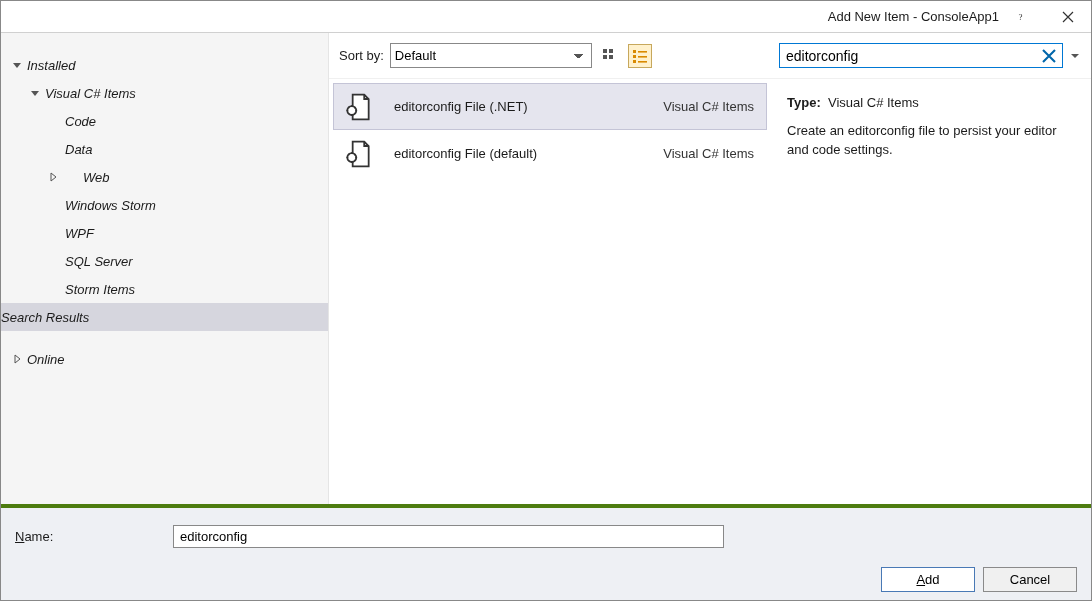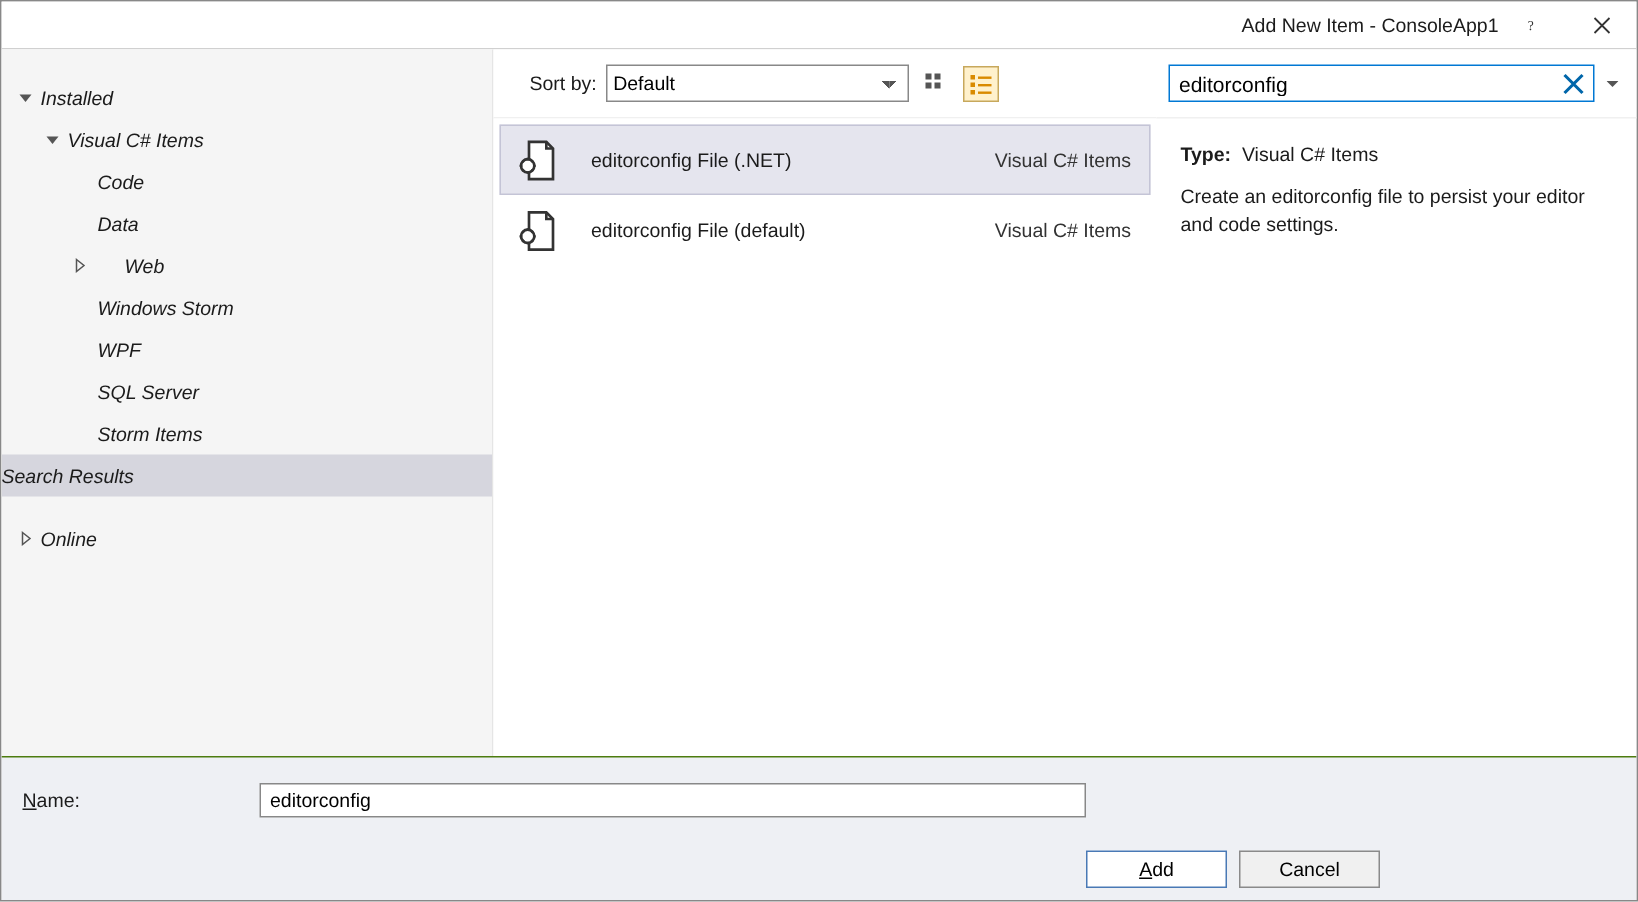--- a/index.html
+++ b/index.html
@@ -23,21 +23,21 @@
   .expander svg { width:10px; height:10px; }
   .pad0 { padding-left:10px; }
   .pad1 { padding-left:28px; }
   .pad2 { padding-left:46px;gap:20px; }
   .pad2x { padding-left:64px; }
   .tree-item .lbl { font-size:13px; }
 
   
   .center { flex:1; display:flex; flex-direction:column; border-left:1px solid #e5e5e5; }
   .sortbar { display:flex; align-items:center; height:46px; padding:0 8px 0 8px; gap:6px; background:#fff; border-bottom:1px solid #f0f0f0; }
-  .sortlabel { font-size:13px; margin-left:16px; }
+  .sortlabel { font-size:13px; margin-left:2px; }
   .sortselect { width:202px; height:25px; border:1px solid #888; background:#fff; padding:0 4px; font-size:13px; appearance:none; position:relative; background-image: linear-gradient(45deg, transparent 50%, #555 50%), linear-gradient(-45deg, transparent 50%, #555 50%); background-position: calc(100% - 12px) 10px, calc(100% - 7px) 10px; background-size:5px 5px; background-repeat:no-repeat; }
   .viewbtn { width:24px; height:24px; display:flex; align-items:center; justify-content:center; cursor:pointer; }
   .viewbtn.active { border:1px solid #c7a85c; background:#fff1cc; }
   .viewbtn svg { width:16px; height:16px; }
   .spacer { flex:1; }
 
   .templates { flex:1; padding:4px; background:#fff; }
   .tpl { display:flex; align-items:center; height:47px; padding:0 12px 0 6px; border:1px solid transparent; cursor:pointer; }
   .tpl.sel { background:#e5e5ee; border:1px solid #c4c4d6; }
   .tpl .icon { width:36px; height:36px; display:flex; align-items:center; justify-content:center; margin-right:18px; }
@@ -50,21 +50,21 @@
   .searchwrap { flex:1; display:flex; align-items:center; border:1px solid #0078d4; height:25px; padding:0 4px; background:#fff; }
   .searchwrap input { flex:1; border:none; outline:none; font-size:14px; padding:0 2px; background:transparent; }
   .clearbtn { width:18px; height:18px; display:flex; align-items:center; justify-content:center; cursor:pointer; color:#0066aa; }
   .searchdrop { width:16px; height:24px; display:flex; align-items:center; justify-content:center; cursor:pointer; }
   .searchdrop svg { width:8px; height:8px; }
   .descarea { padding:14px 16px; font-size:13px; line-height:1.5; }
   .descarea .typeline { margin-bottom:8px; }
   .descarea .typeline b { font-weight:600; }
 
   
-  .footer { height:96px; background:#eef0f4; border-top:1px solid #4d7c0f; padding:13px 14px 8px 14px; display:flex; }
+  .footer { height:96px; background:#eef0f4; border-top:4px solid #4d7c0f; padding:13px 14px 8px 14px; display:flex; flex-direction:column; }
   .namerow { display:flex; align-items:center; height:30px; }
   .namerow .lbl { width:158px; font-size:13px; }
   .namerow .lbl .ul { text-decoration:underline; }
   .namerow input { width:551px; height:23px; border:1px solid #888; padding:0 6px; font-size:13px; background:#fff; }
   .btnrow { display:flex; justify-content:flex-end; gap:8px; margin-top:auto; }
   .btn { min-width:94px; height:25px; border:1px solid #8a8a8a; background:#f0f0f0; font-size:13px; cursor:pointer; display:flex; align-items:center; justify-content:center; padding:0 12px; }
   .btn.primary { border:1px solid #4979b5; background:#fff; }
   .btn .ul { text-decoration:underline; }
 </style>
 </head>

